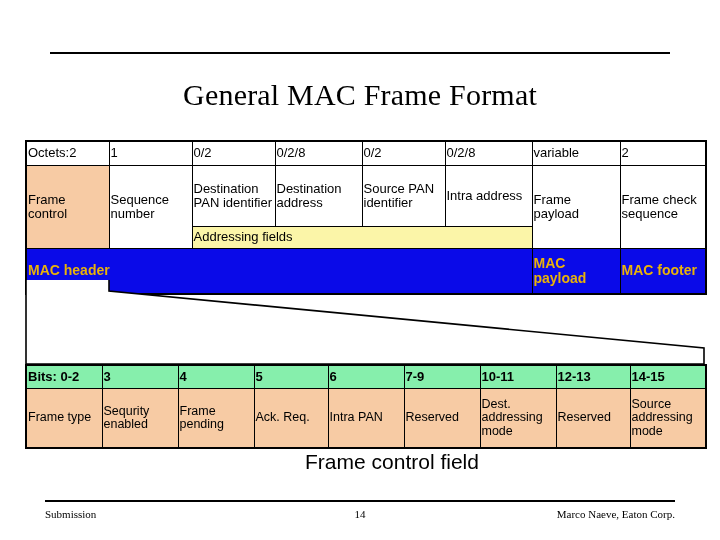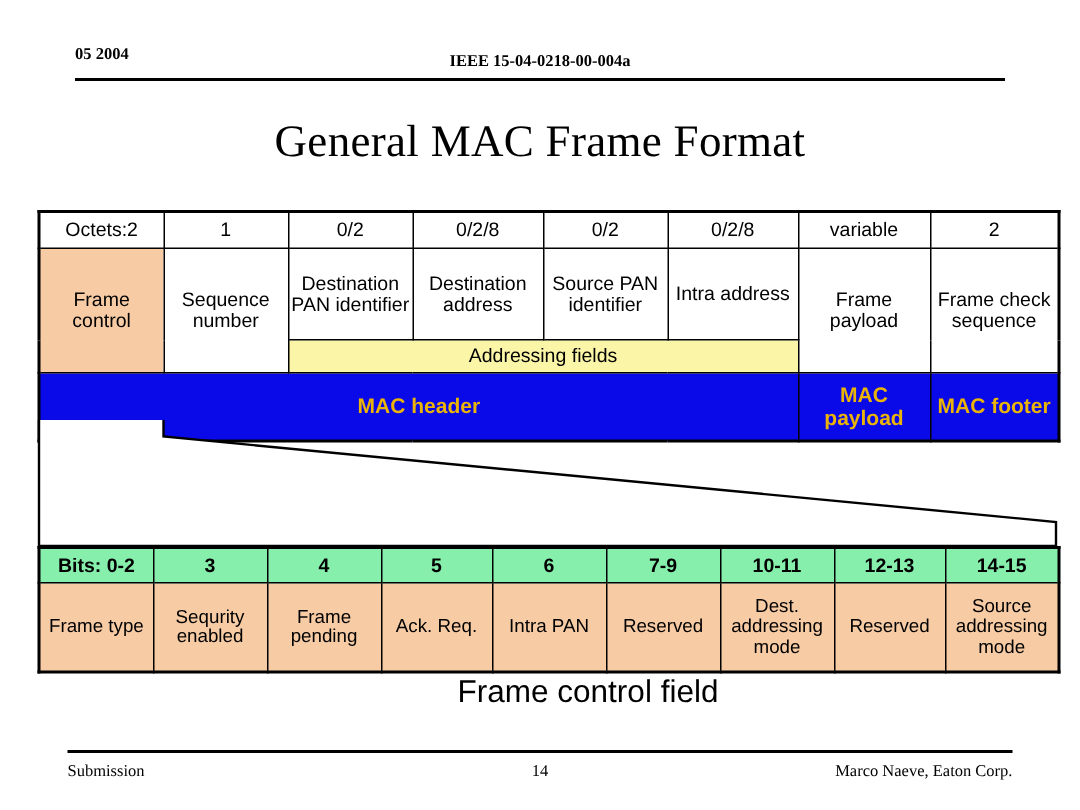--- a/index.html
+++ b/index.html
@@ -79,21 +79,21 @@
 
   
   .tbl {
     position: absolute;
     border-collapse: collapse;
     table-layout: fixed;
     border: 2px solid #000;
   }
   .tbl td {
     border: 1px solid #000;
-    text-align: center;
+    text-align: left;
     vertical-align: middle;
     font-family: "Liberation Sans", sans-serif;
     color: #000;
     padding: 1px;
     line-height: 1.08;
   }
 
   
   #mac-table {
     left: 0;
@@ -188,24 +188,20 @@
   }
   .ftr-left { position: absolute; left: 0; top: 0; white-space: nowrap; }
   .ftr-center { position: absolute; left: 0; top: 0; width: 630px; text-align: center; }
   .ftr-right { position: absolute; right: 0; top: 0; white-space: nowrap; margin-left: 31px; }
 </style>
 </head>
 <body>
 
 <div id="slide">
 
-  <div class="hdr">
-    <span class="hdr-left">05 2004</span>
-    <span class="hdr-right">IEEE 15-04-0218-00-004a</span>
-  </div>
   <div class="hdr-rule"></div>
 
   <div class="title">General MAC Frame Format</div>
 
   <div class="diagram">
 
     <table class="tbl" id="mac-table">
       <colgroup>
         <col style="width:83px">
         <col style="width:83px">

